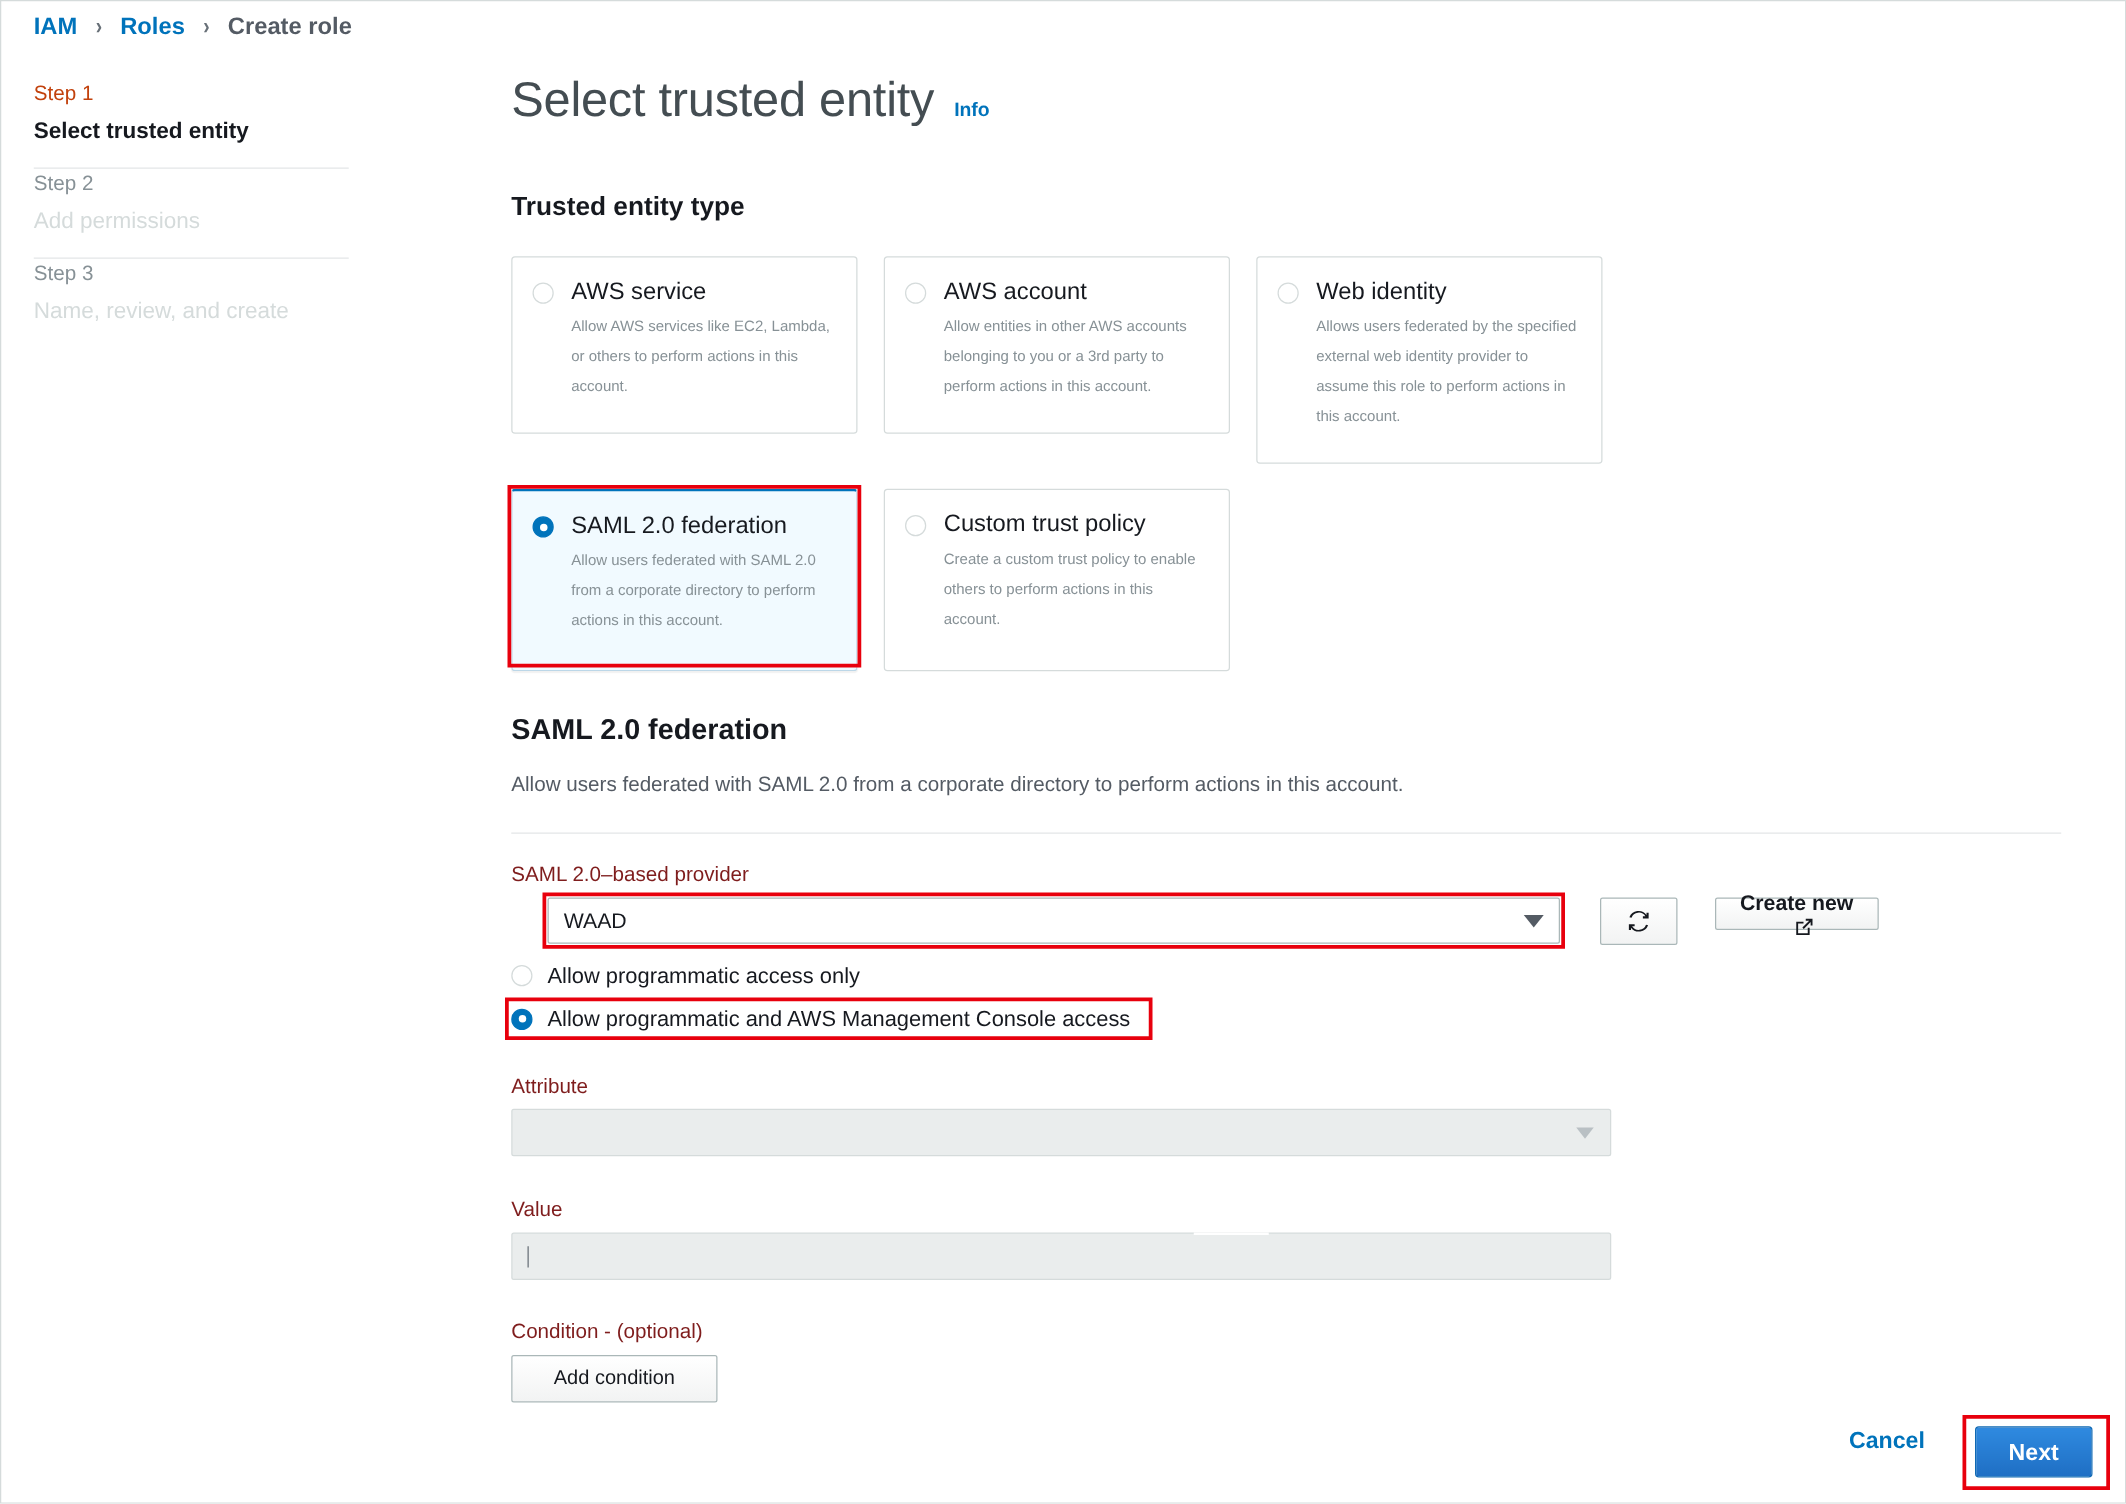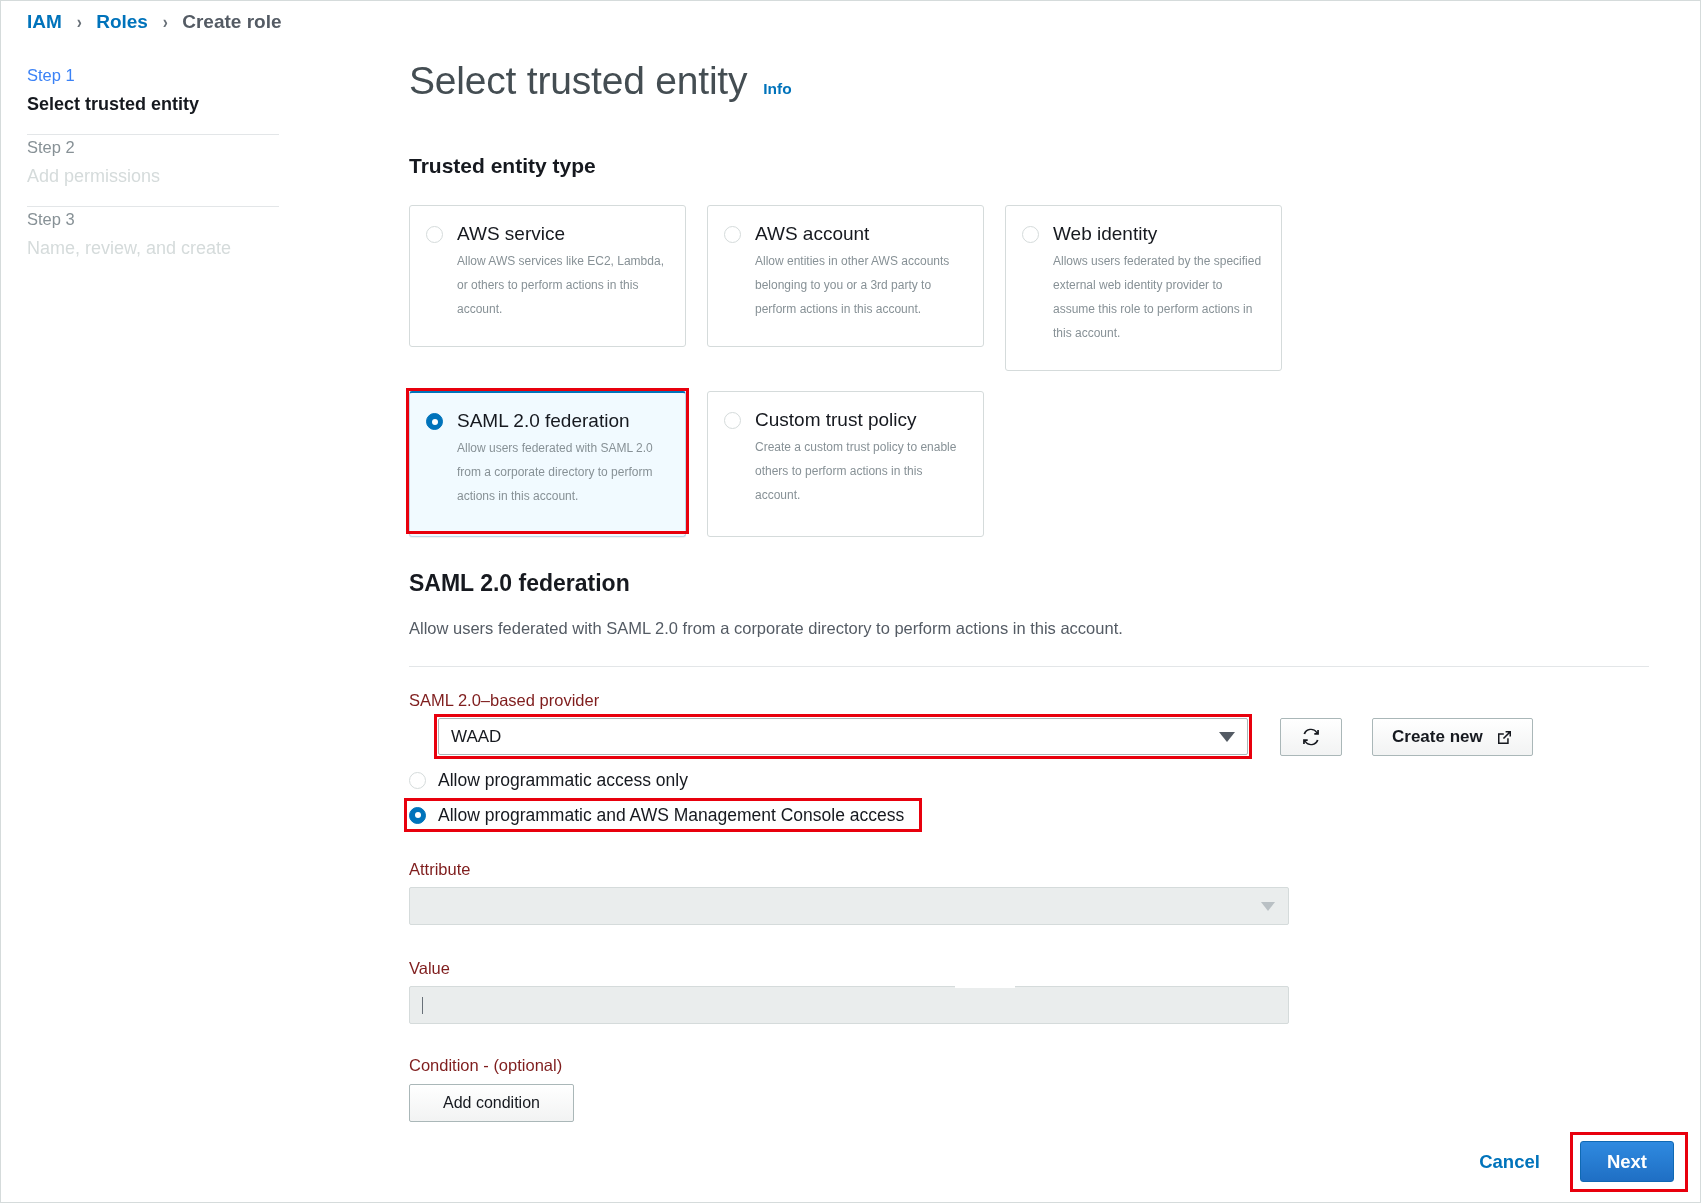--- a/index.html
+++ b/index.html
@@ -53,21 +53,21 @@
     font-size: 16.5px;
     color: #879196;
     line-height: 24px;
     margin-bottom: 5px;
   }
   .step-name {
     font-size: 18px;
     line-height: 24px;
     color: #d5dbdb;
   }
-  .step-block.active .step-num { color: #3b82f6; }
+  .step-block.active .step-num { color: #c2410c; }
   .step-block.active .step-name { color: #16191f; font-weight: bold; }
 
   
   .main { position: absolute; left: 408px; top: 56px; width: 1240px; }
 
   .page-title-row { display: flex; align-items: baseline; }
   .page-title {
     font-size: 39px;
     font-weight: normal;
     color: #444d52;
@@ -219,30 +219,31 @@
   .icon-btn {
     width: 62px; height: 38px;
     margin-left: 32px;
     border: 1px solid #aab7b8;
     border-radius: 2px;
     background: linear-gradient(to bottom, #fff 0%, #f2f3f3 100%);
     display: flex; align-items: center; justify-content: center;
     cursor: pointer;
   }
   .btn {
-    height: 38px;
+    height: 26px;
     margin-left: 30px;
     padding: 0 19px;
     border: 1px solid #aab7b8;
     border-radius: 2px;
     background: linear-gradient(to bottom, #fff 0%, #f2f3f3 100%);
     display: flex; align-items: center; justify-content: center;
     font-size: 17px; font-weight: bold; color: #16191f;
     cursor: pointer;
     white-space: nowrap;
+    flex-direction: column;
   }
   .btn .ext { margin-left: 13px; display: inline-flex; }
 
   
   .radio-line {
     display: flex;
     align-items: center;
     margin-top: 13px;
     position: relative;
     width: fit-content;
@@ -320,21 +321,20 @@
     font-size: 16px; font-weight: normal; color: #16191f;
     cursor: pointer;
   }
 
   
   .footer {
     position: absolute;
     right: 26px;
     bottom: 20px;
     display: flex;
-    align-items: center;
   }
   .cancel-link {
     color: #0073bb;
     font-size: 18.5px;
     font-weight: bold;
     cursor: pointer;
     margin-right: 40px;
   }
   .next-wrap { position: relative; }
   .next-btn {

